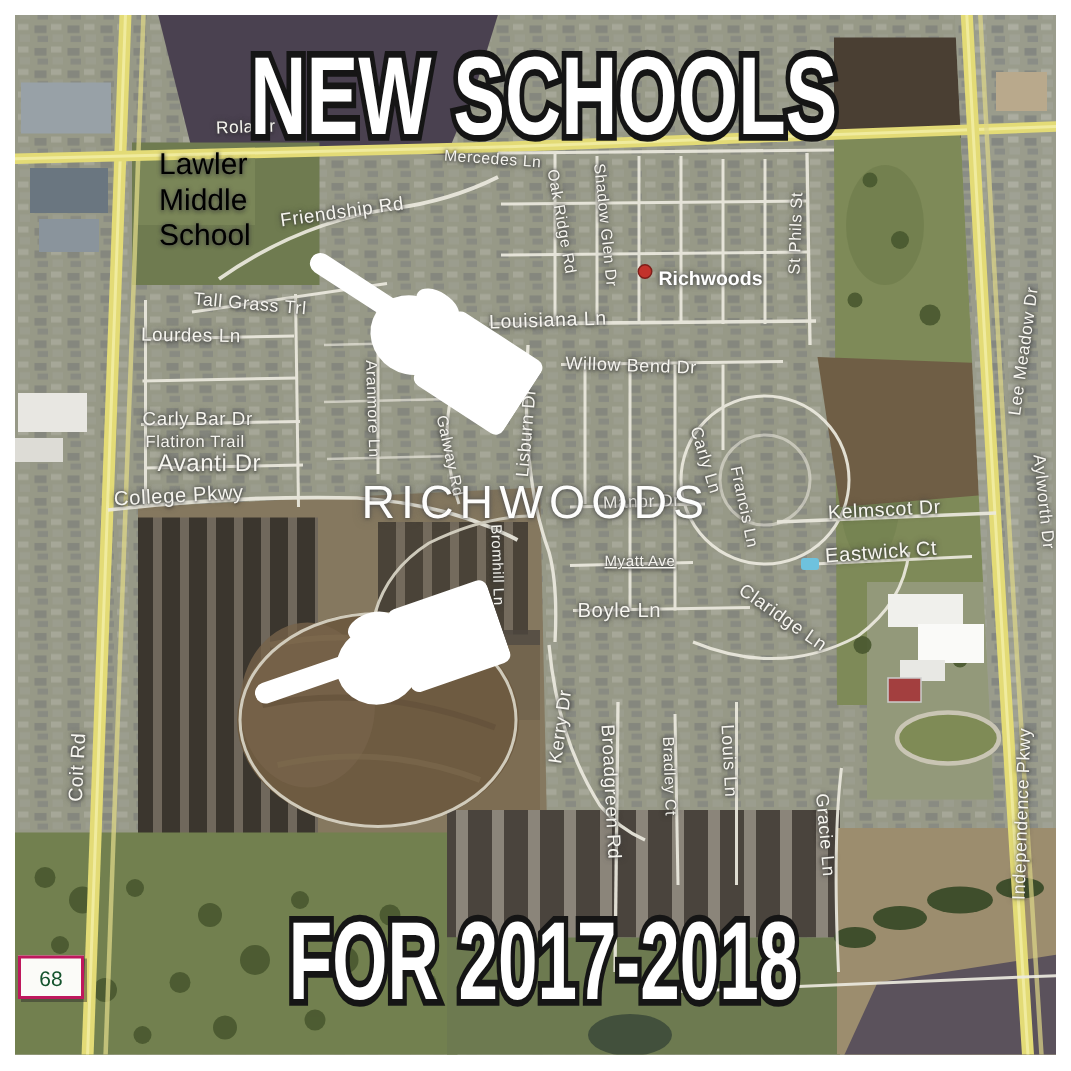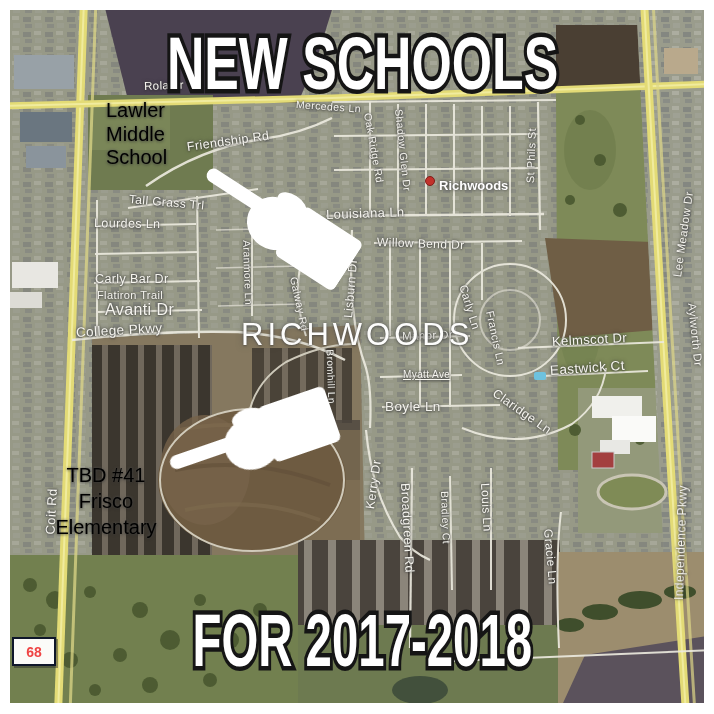--- a/index.html
+++ b/index.html
@@ -27,23 +27,23 @@
   .hand-upper{left:205px;top:140px;transform:rotate(33deg);}
   .hand-lower{left:172px;top:433px;transform:rotate(-19deg);}
 
   .title{position:absolute;left:50%;font-weight:bold;font-size:74px;line-height:1;white-space:nowrap;z-index:6;}
   .title .stroke{position:absolute;left:0;top:0;color:#151515;-webkit-text-stroke:9px #151515;}
   .title .fill{position:relative;color:#ffffff;}
   .title-top{top:27px;transform:translateX(-49%) scaleX(.70);}
   .title-bottom{top:604px;transform:translateX(-49%) scaleX(.64);}
 
   .shield{position:absolute;left:12px;top:637px;width:40px;height:25px;background:#fbfbf8;z-index:6;
-          border:2px solid #0f172a;box-shadow:2px 2px 0 rgba(40,40,40,.45);
+          border:2px solid #be185d;box-shadow:2px 2px 0 rgba(40,40,40,.45);
           display:flex;align-items:center;justify-content:center;
-          font-size:14px;font-weight:bold;color:#ef4444;}
+          font-size:14px;font-weight:normal;color:#14532d;}
 </style>
 </head>
 <body>
 
 <div class="map">
 <div class="layer">
 
 <svg class="base" width="714" height="714" viewBox="0 0 714 714">
   <defs>
     <pattern id="hp" width="22" height="15" patternUnits="userSpaceOnUse">
@@ -248,25 +248,20 @@
 <div class="bigname">RICHWOODS</div>
 
 <div class="poi">Richwoods</div>
 
 <div class="ann ann-lawler">
   <div>Lawler</div>
   <div>Middle</div>
   <div>School</div>
 </div>
 
-<div class="ann ann-tbd">
-  <div>TBD #41</div>
-  <div>Frisco</div>
-  <div>Elementary</div>
-</div>
 
 <svg class="hand hand-upper" viewBox="0 0 170 72">
   <g fill="#ffffff">
     <rect x="0" y="24" width="72" height="14" rx="7"></rect>
     <ellipse cx="84" cy="38" rx="28" ry="26"></ellipse>
     <ellipse cx="88" cy="12" rx="16" ry="9"></ellipse>
     <rect x="100" y="6" width="70" height="58" rx="6"></rect>
   </g>
 </svg>
 <svg class="hand hand-lower" viewBox="0 0 170 72">

